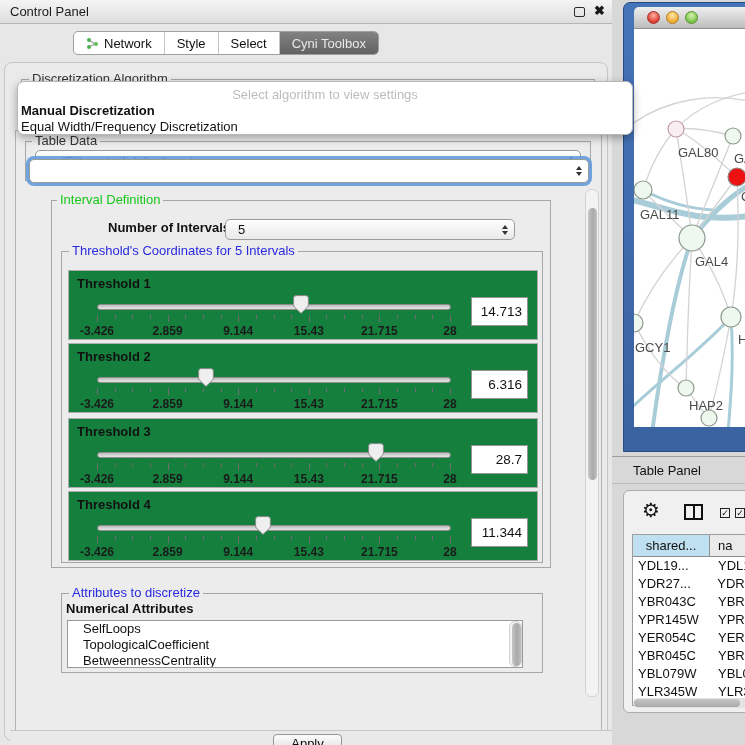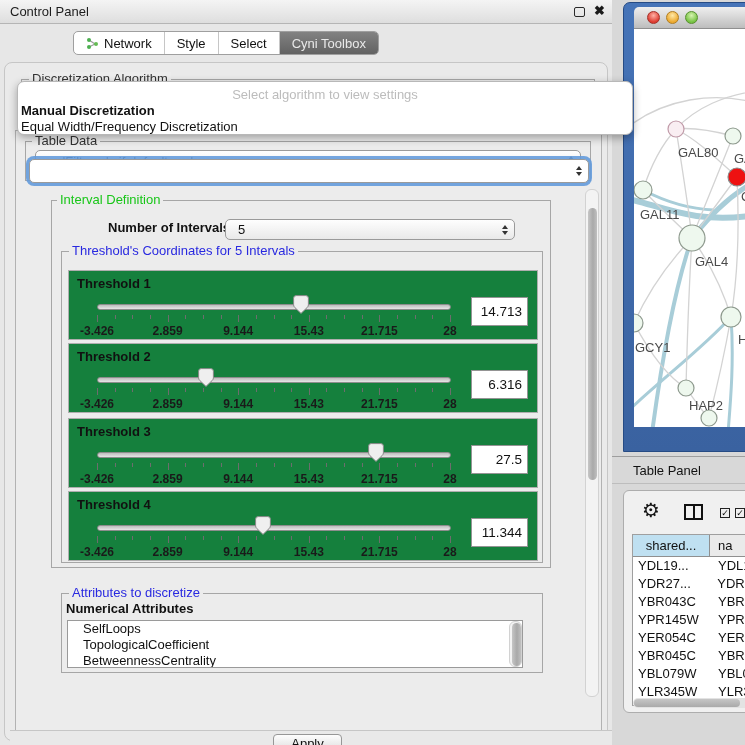--- a/index.html
+++ b/index.html
@@ -300,21 +300,21 @@
               <div class="tick major" style="left: 381px;"></div>
             </div>
           <div class="th-scale">
               <span style="left: 8px;">-3.426</span>
               <span style="left: 78.6px;">2.859</span>
               <span style="left: 149.2px;">9.144</span>
               <span style="left: 219.8px;">15.43</span>
               <span style="left: 290.4px;">21.715</span>
               <span style="left: 361px;">28</span>
             </div>
-          <div class="th-value">27.5</div>
+          <div class="th-value">28.7</div>
         </div>
         <div class="th-row" style="top:239px;">
           <div class="th-label">Threshold 4</div>
           <div class="th-track"></div>
           <svg class="th-handle" width="16" height="19" viewBox="0 0 16 19" style="left: 185.908px;">
               <path d="M3.2 0.6 H12.8 Q15.4 0.6 15.4 3.2 V9.8 Q15.4 11.4 14.2 12.5 L8 18.4 L1.8 12.5 Q0.6 11.4 0.6 9.8 V3.2 Q0.6 0.6 3.2 0.6 Z" fill="#efefef" stroke="#878787"></path>
             </svg>
           <div class="th-ticks">
               <div class="tick major" style="left: 28px;"></div>
               <div class="tick" style="left: 45.65px;"></div>

